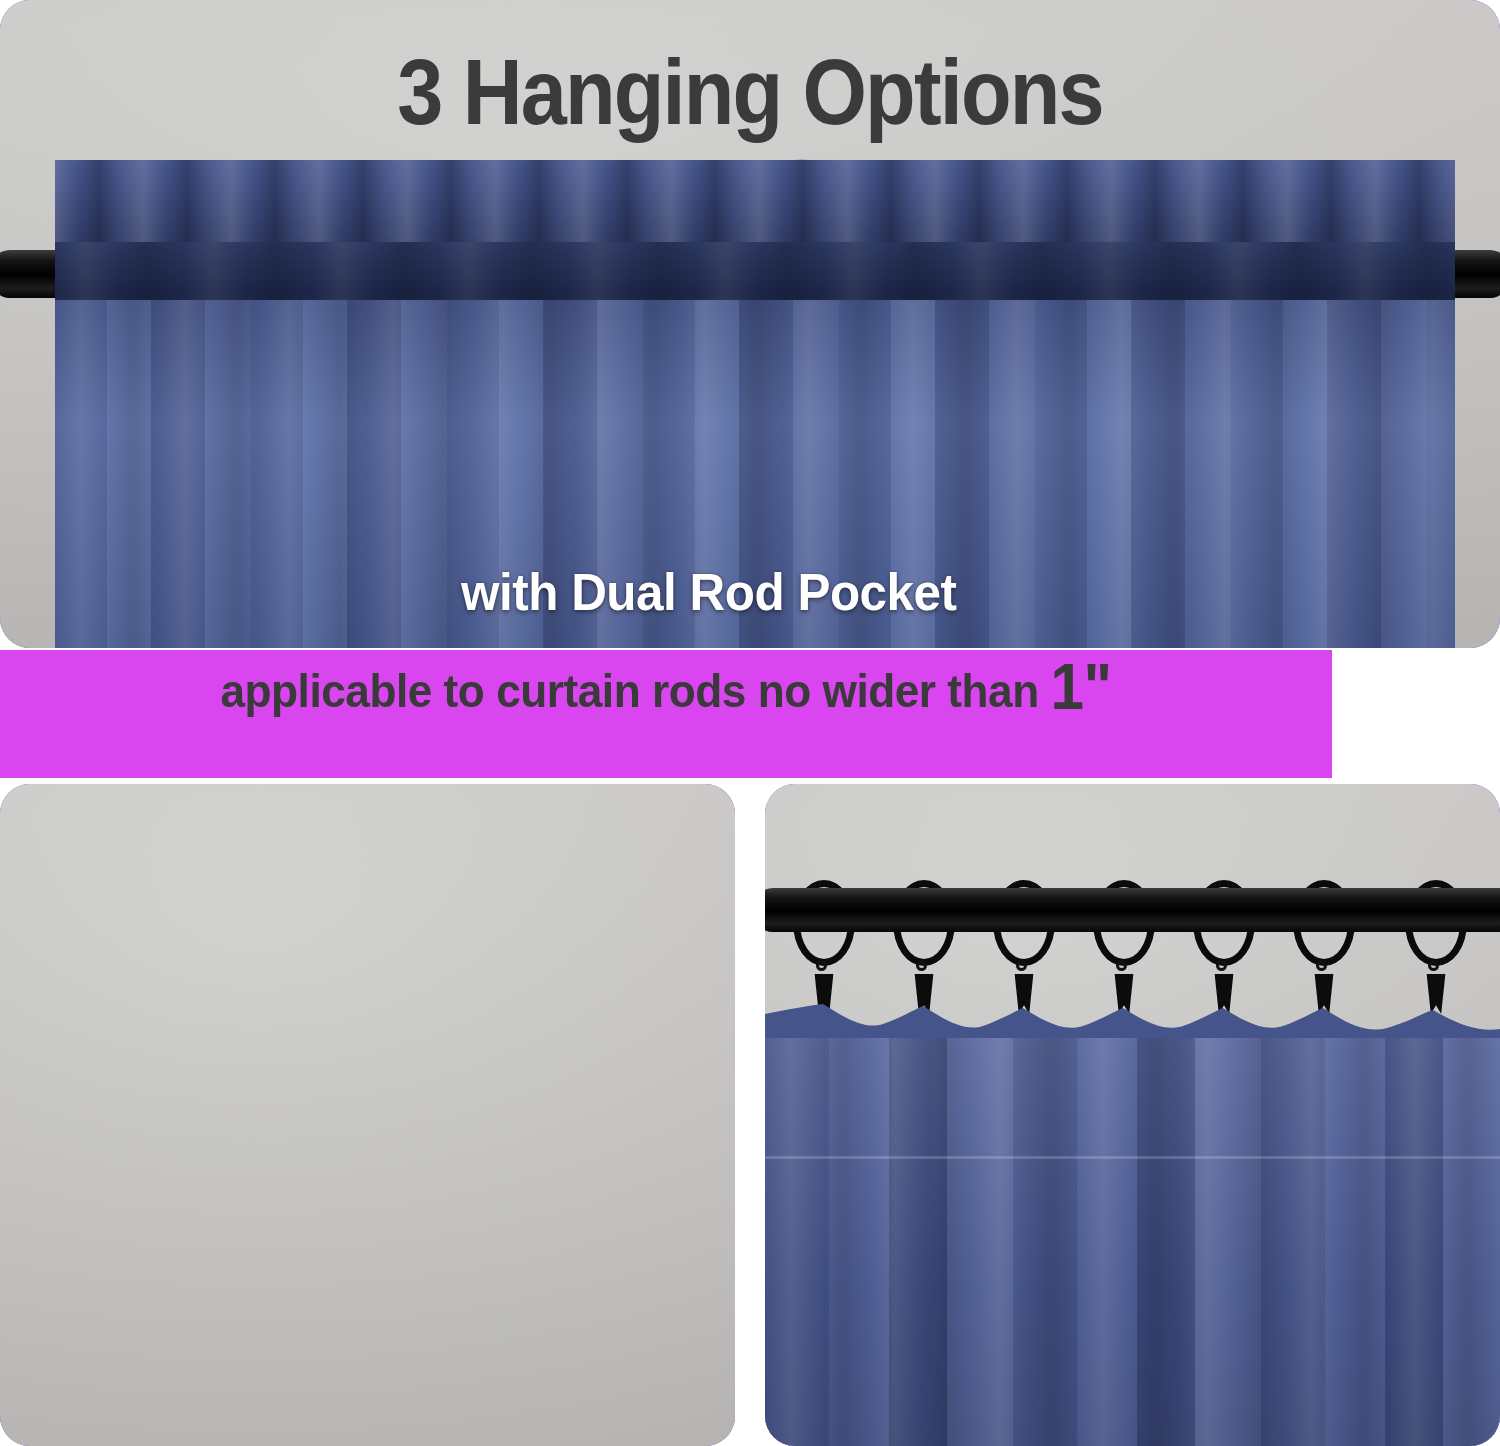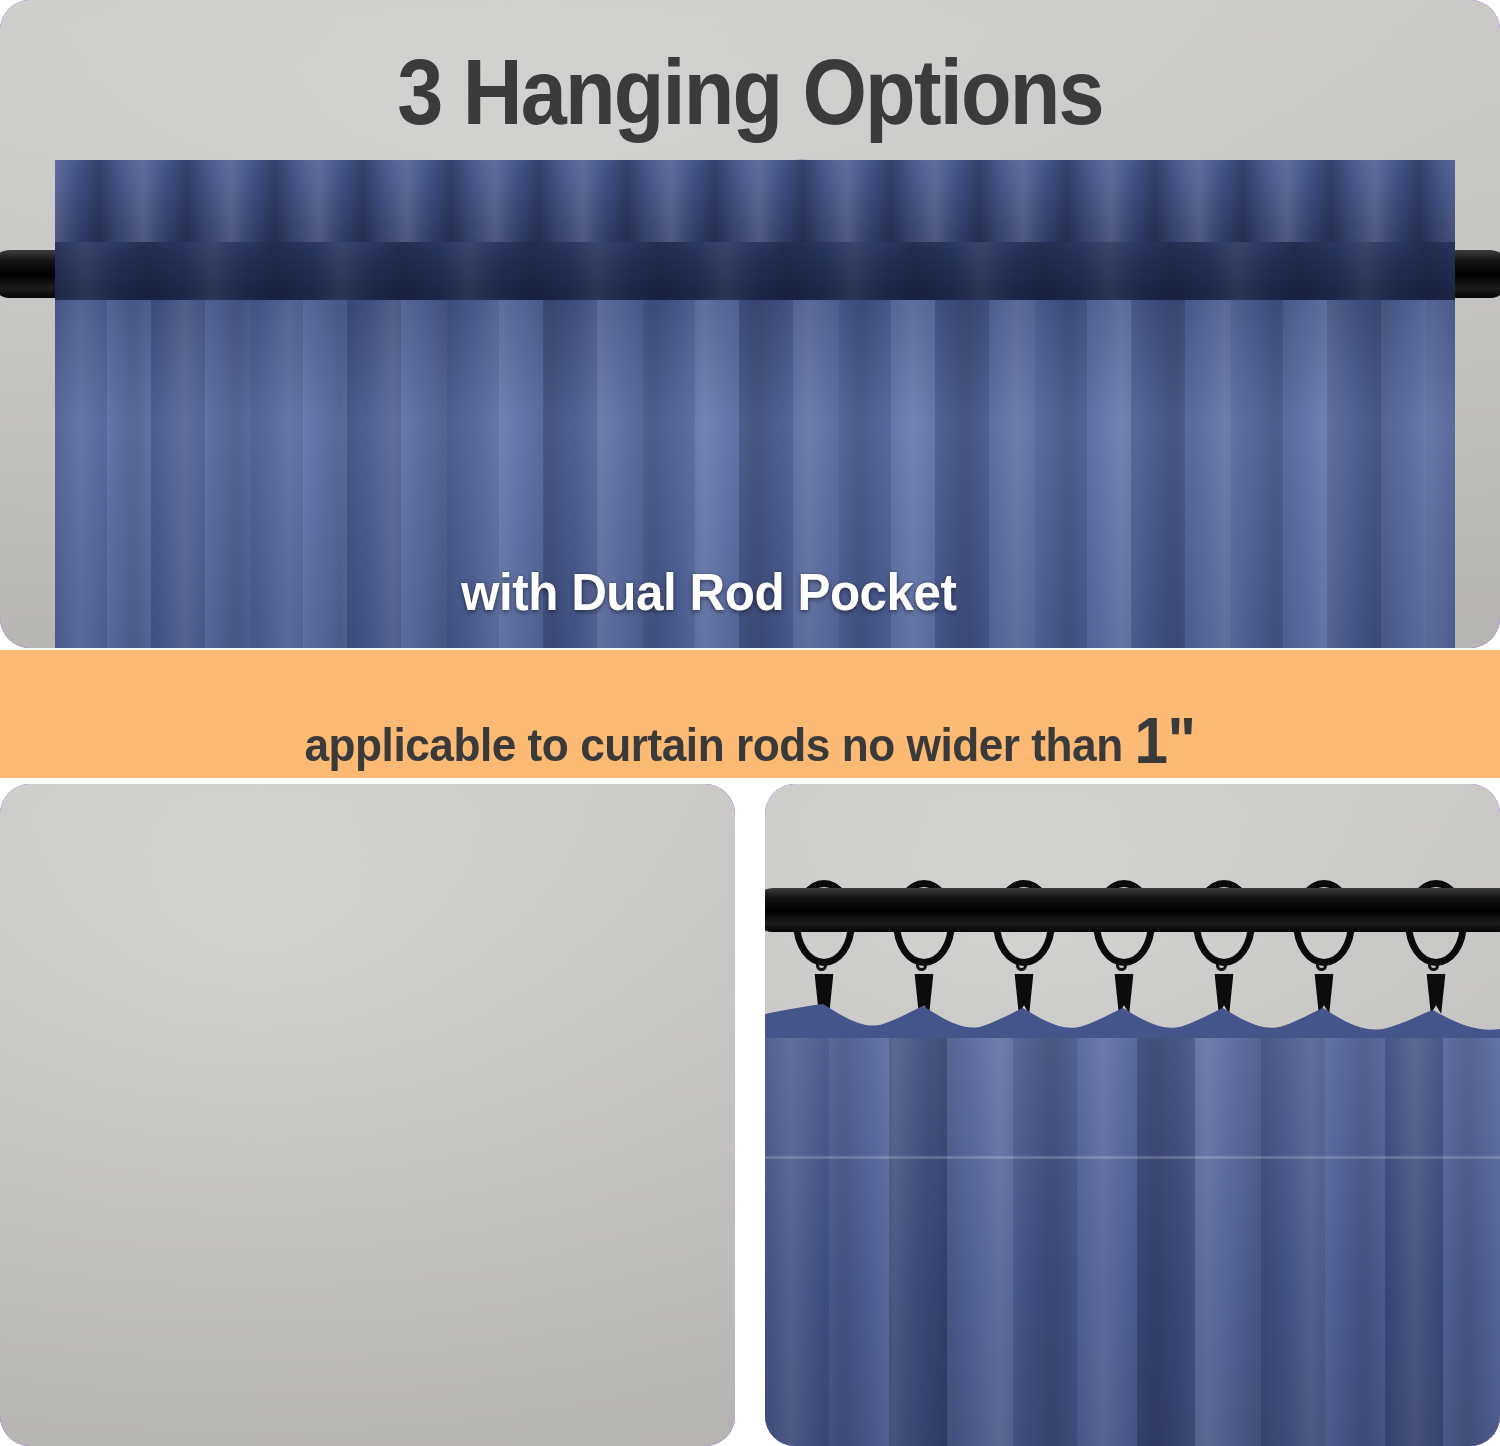--- a/index.html
+++ b/index.html
@@ -107,22 +107,22 @@
         rgba(255,255,255,.05) 66px,
         rgba(255,255,255,.16) 88px);
   }
   
   .ruffle-edge{
     position:absolute; left:55px; top:150px; width:1400px; height:40px;
   }
 
   
   #subtitle-strip{
-    position:absolute; left:0; top:650px; width:1500px; height:128px;
-    background:#fdba74; display:flex; align-items:flex-end; justify-content:center;
+    position:absolute; left:0; top:650px; width:1332px; height:128px;
+    background:#d946ef; display:flex; align-items:flex-start; justify-content:center;
   }
   .subtitle{
     font-weight:bold; font-size:47px; color:#3a3a3a;
     letter-spacing:-.5px; transform:scaleX(.94); white-space:nowrap;
     font-family:"Liberation Sans", sans-serif;
   }
   .subtitle .inch{ font-size:64px; font-weight:bold; vertical-align:-2px; }
 
   
   #panel-bl{ left:0; top:784px; width:735px; height:662px; }

